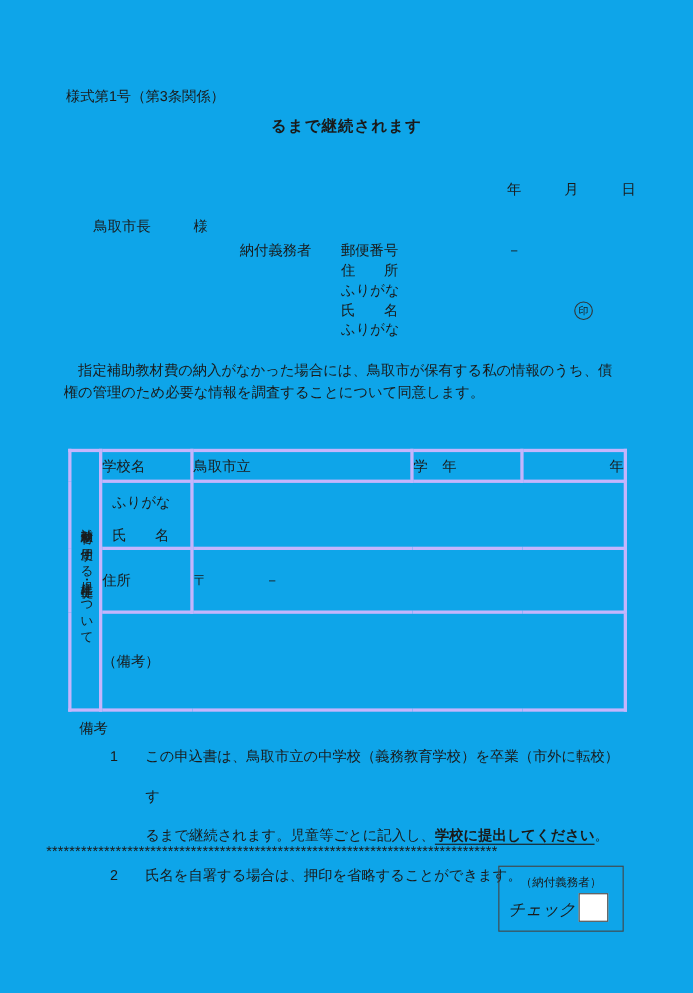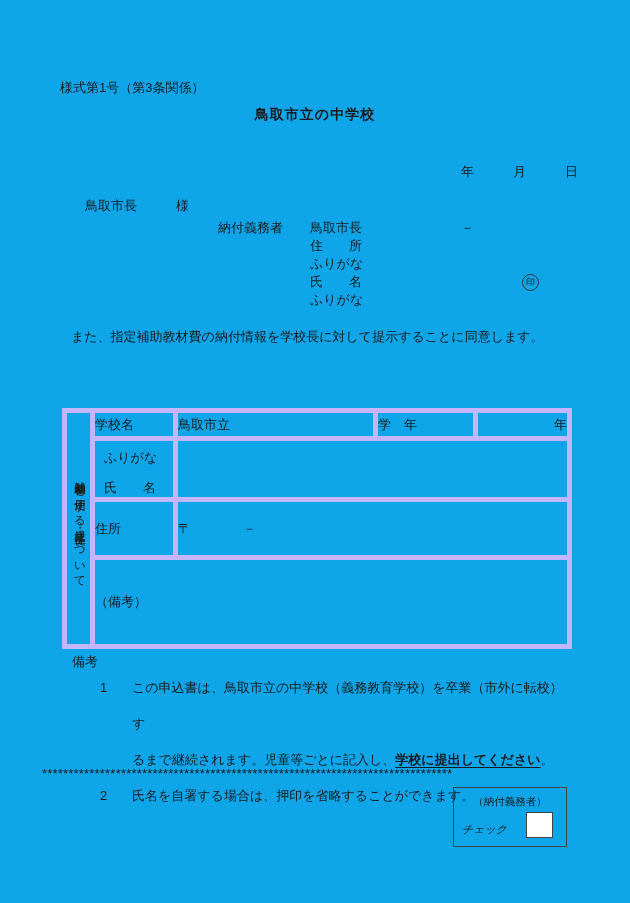--- a/index.html
+++ b/index.html
@@ -14,21 +14,21 @@
   .date-line{right:52px;top:163px;}
   .addressee{left:85px;top:197px;}
   .payer{left:218px;top:219px;display:grid;grid-template-columns:92px 66px 164px;line-height:18px;width:322px;}
   .payer .pv-postal{padding-left:85px;}
   .seal{display:inline-block;width:15px;height:15px;border:1px solid #333;border-radius:50%;
         font-size:9px;line-height:14px;text-align:center;margin-left:146px;vertical-align:middle;}
   .intro{left:58px;top:307px;width:516px;line-height:20px;white-space:pre-line;}
   .intro div{margin:0;}
   table.main{position:absolute;left:62px;top:408px;width:505px;border-collapse:collapse;
              border:1.5px solid #333;table-layout:fixed;}
-  table.main td{border:5px solid #c4b5fd;padding:0;font-size:13px;vertical-align:middle;}
+  table.main td{border:3px solid #c4b5fd;padding:0;font-size:13px;vertical-align:middle;}
   td.vcell{text-align:center;}
   .vtext{writing-mode:vertical-rl;text-orientation:upright;font-size:11.5px;letter-spacing:1px;
          display:inline-block;line-height:26px;}
   td.lbl{padding-left:9px;}
   td.school-val{padding-left:10px;}
   td.grade-lbl{padding-left:8px;}
   td.grade-unit{text-align:right;padding-right:12px;}
   td.name-lbl div{padding-left:9px;}
   td.name-lbl .l1{margin-top:7px;}
   td.name-lbl .l2{margin-top:12px;}
@@ -37,60 +37,61 @@
   .remarks-heading{left:72px;top:653px;}
   .notes{left:100px;top:670px;width:470px;}
   .note{display:flex;line-height:36px;}
   .note-num{width:32px;flex:none;}
   .note-text{white-space:pre-line;width:436px;}
   .note-em{font-weight:bold;text-decoration:underline;text-underline-offset:3px;}
   .stars{left:42px;top:766px;font-size:13px;letter-spacing:0.2px;white-space:nowrap;}
   .footer-line{left:60px;top:792px;}
   .checkbox-box{left:453px;top:787px;width:112px;height:58px;border:1.5px solid #444;}
   .cb-title{text-align:center;font-size:10.5px;margin-top:7px;}
-  .cb-label{position:absolute;left:8px;bottom:9px;font-size:11px;font-style:italic;}
+  .cb-label{position:absolute;left:8px;bottom:9px;font-size:15px;font-style:italic;}
   .cb-square{position:absolute;right:13px;bottom:8px;width:25px;height:24px;border:1.5px solid #444;background:#fff;}
 </style>
 </head>
 <body>
 
 <div class="page">
 
   <div class="abs form-number">様式第1号（第3条関係）</div>
 
-  <div class="abs doc-title">鳥取市立の中学校</div>
+  <div class="abs doc-title">るまで継続されます</div>
 
   <div class="abs date-line">年　　　月　　　日</div>
 
   <div class="abs addressee">鳥取市長　　　様</div>
 
   <div class="abs payer">
     <div>納付義務者</div>
-    <div>鳥取市長</div>
+    <div>郵便番号</div>
     <div class="pv-postal">－</div>
 
     <div></div>
     <div>住　　所</div>
     <div></div>
 
     <div></div>
     <div>ふりがな</div>
     <div></div>
 
     <div></div>
     <div>氏　　名</div>
     <div><span class="seal">印</span></div>
 
     <div></div>
     <div>ふりがな</div>
     <div></div>
   </div>
 
   <div class="abs intro">
-    <div>　また、指定補助教材費の納付情報を学校長に対して提示することに同意します。</div>
+    <div>　指定補助教材費の納入がなかった場合には、鳥取市が保有する私の情報のうち、債
+権の管理のため必要な情報を調査することについて同意します。</div>
   </div>
 
   <table class="main">
     <colgroup>
       <col style="width:28px">
         <col style="width:83px">
         <col style="width:200px">
         <col style="width:100px">
         <col style="width:94px">
     </colgroup>

